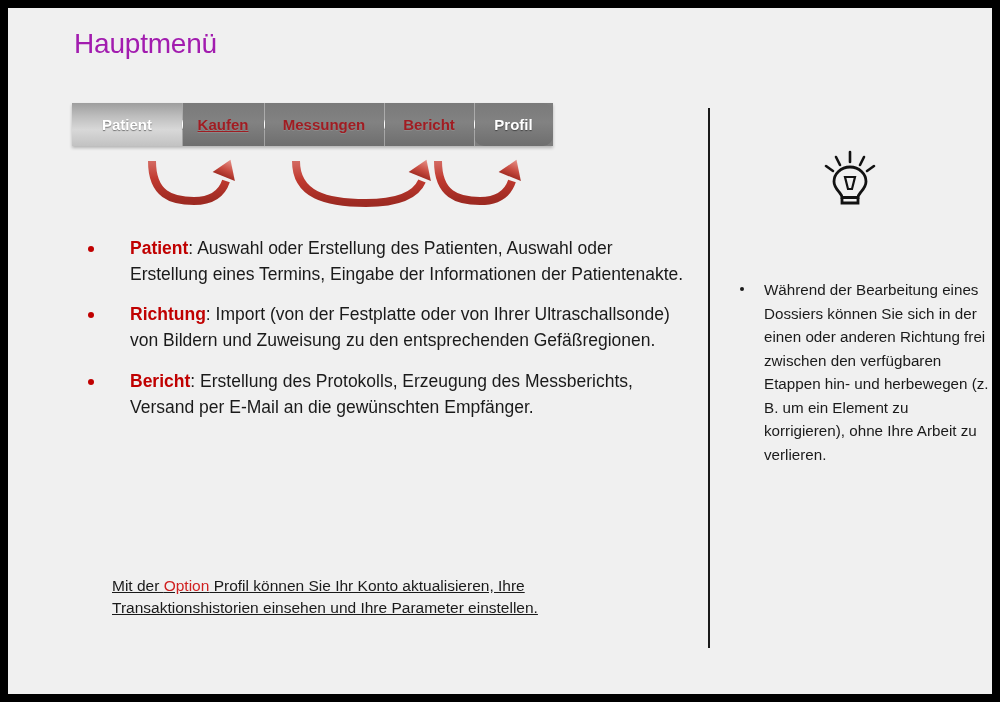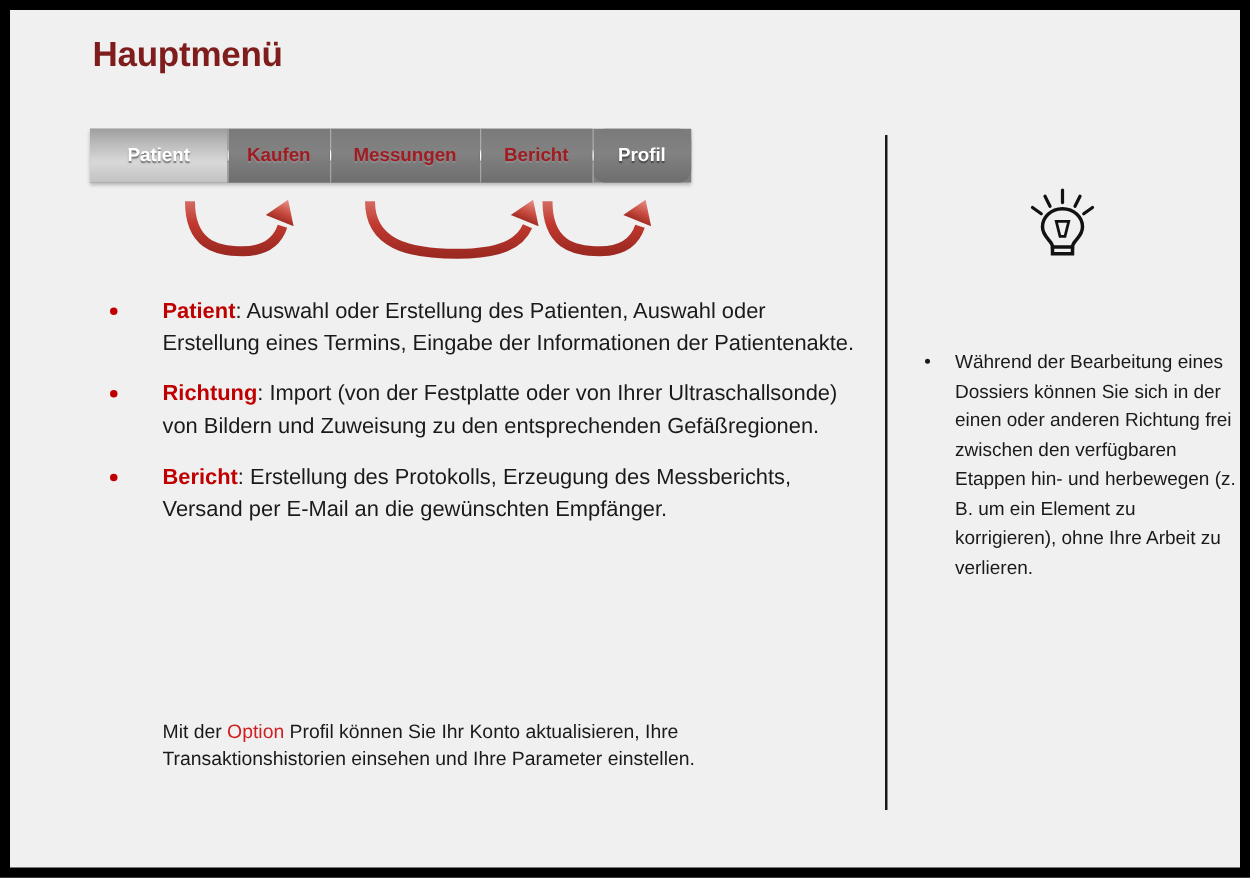--- a/index.html
+++ b/index.html
@@ -22,22 +22,22 @@
     background: #f0f0f0;
     overflow: hidden;
   }
 
   
   .title {
     position: absolute;
     left: 66px;
     top: 20px;
     font-size: 28px;
-    font-weight: bold;
-    color: #7f1d1d;
+    font-weight: normal;
+    color: #a21caf;
     letter-spacing: -0.2px;
   }
 
   
   .stepbar {
     position: absolute;
     left: 64px;
     top: 95px;
     width: 481px;
     height: 43px;
@@ -66,21 +66,21 @@
     background: linear-gradient(to bottom, #7a7a7a 0%, #828282 45%, #6e6e6e 100%);
     color: #a01c22;
     text-shadow: 0 1px 0 rgba(255,255,255,0.12);
   }
   .step.avail {
     background: linear-gradient(to bottom, #7a7a7a 0%, #828282 45%, #6e6e6e 100%);
     color: #ffffff;
     text-shadow: 0 1px 1px rgba(60,60,60,0.9);
     border-radius: 10px;
   }
-  .step.s-kaufen    { width: 82px; }
+  .step.s-kaufen    { width: 82px; text-decoration: underline; }
   .step.s-messungen { width: 120px; }
   .step.s-bericht   { width: 90px; }
   .step.s-profil    { width: 79px; }
 
   .step-sep {
     position: absolute;
     top: 0;
     bottom: 0;
     width: 1px;
     background: rgba(255,255,255,0.35);
@@ -143,26 +143,27 @@
     width: 6px;
     height: 6px;
     border-radius: 50%;
     background: #c00000;
   }
   .kw { color: #c00000; font-weight: bold; }
 
   
   .note {
     position: absolute;
-    left: 122px;
+    left: 104px;
     top: 567px;
     width: 560px;
     font-size: 15.5px;
     line-height: 1.45;
     color: #1a1a1a;
+    text-decoration: underline;
   }
   .note .red { color: #d02020; }
 
   
   .bulb {
     position: absolute;
     left: 812px;
     top: 142px;
     width: 60px;
     height: 58px;

